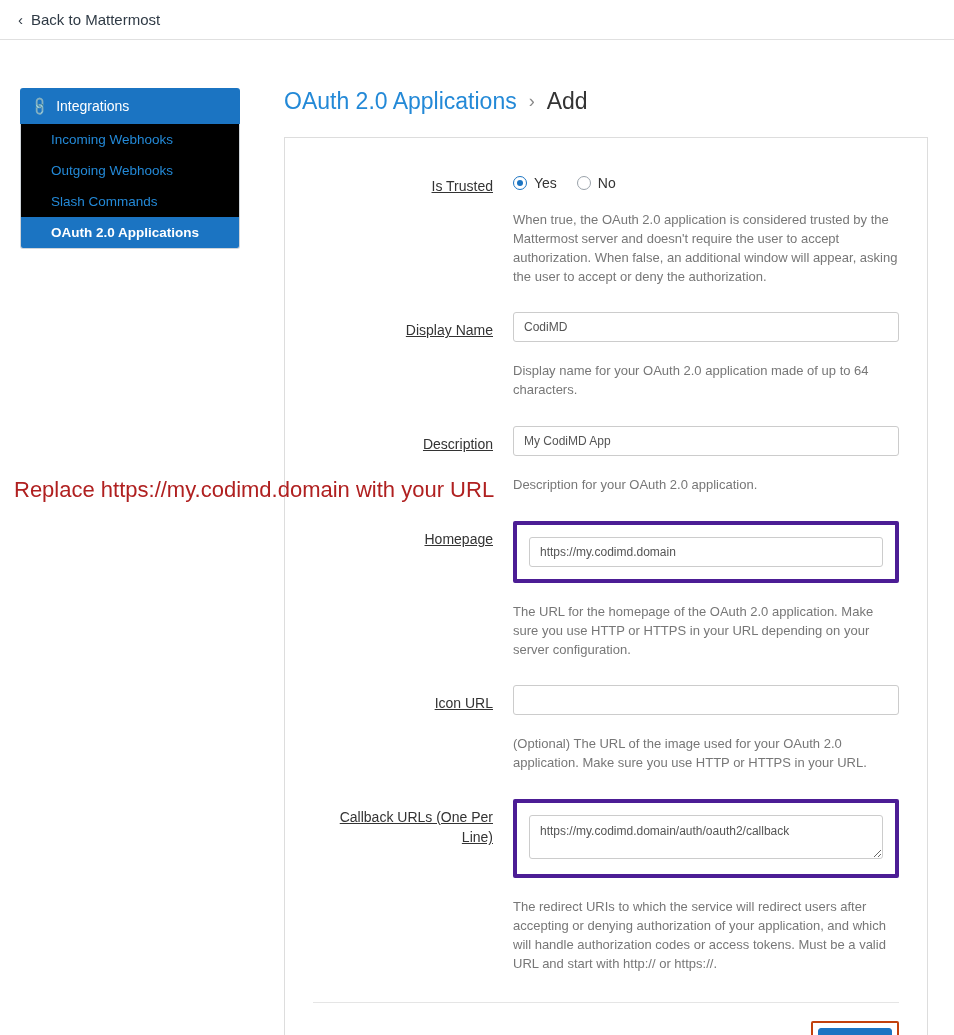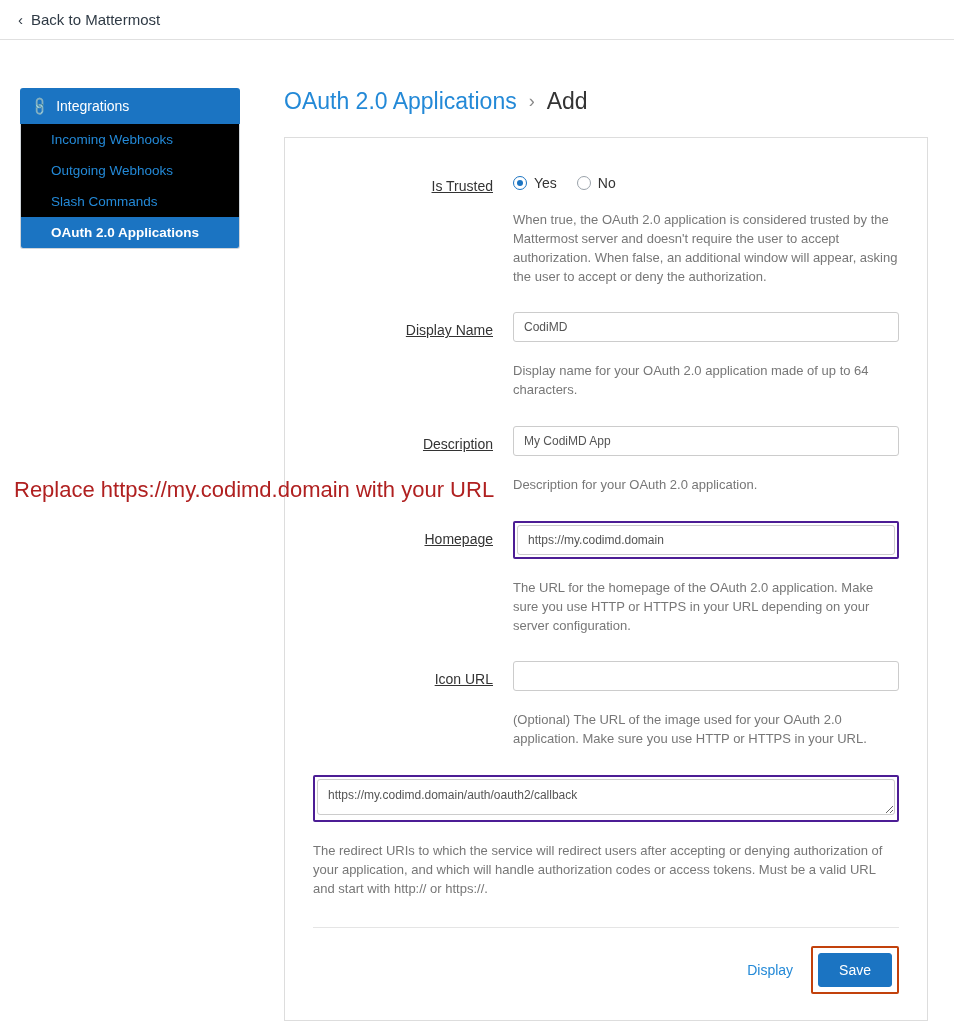--- a/index.html
+++ b/index.html
@@ -158,29 +158,29 @@
     border: 1px solid #cccccc;
     border-radius: 3px;
     padding: 7px 10px;
     font-size: 12px;
     font-family: "Liberation Sans", sans-serif;
     color: #555555;
     background: #ffffff;
     outline: none;
   }
   textarea.txt {
-    height: 36px;
+    height: 44px;
     resize: vertical;
     overflow: hidden;
     line-height: 1.4;
   }
 
   .highlight-box {
-    border: 2px solid #4c1d95;
-    padding: 2px;
+    border: 4px solid #4c1d95;
+    padding: 12px;
     border-radius: 2px;
   }
 
   
   .radio-group {
     display: flex;
     align-items: center;
     gap: 20px;
     padding-top: 7px;
   }
@@ -350,20 +350,21 @@
 
       <div class="form-row">
         <div class="form-label">Icon URL</div>
         <div class="form-control">
           <input class="txt" type="text" value="" style="">
           <div class="form-help">(Optional) The URL of the image used for your OAuth 2.0 application. Make sure you use HTTP or HTTPS in your URL.</div>
         </div>
       </div>
 
       <div class="form-row">
+        <div class="form-label">Callback URLs (One Per Line)</div>
         <div class="form-control">
           <div class="highlight-box">
             <textarea class="txt" style="">https://my.codimd.domain/auth/oauth2/callback</textarea>
           </div>
           <div class="form-help">The redirect URIs to which the service will redirect users after accepting or denying authorization of your application, and which will handle authorization codes or access tokens. Must be a valid URL and start with http:// or https://.</div>
         </div>
       </div>
 
       <div class="divider"></div>
 

